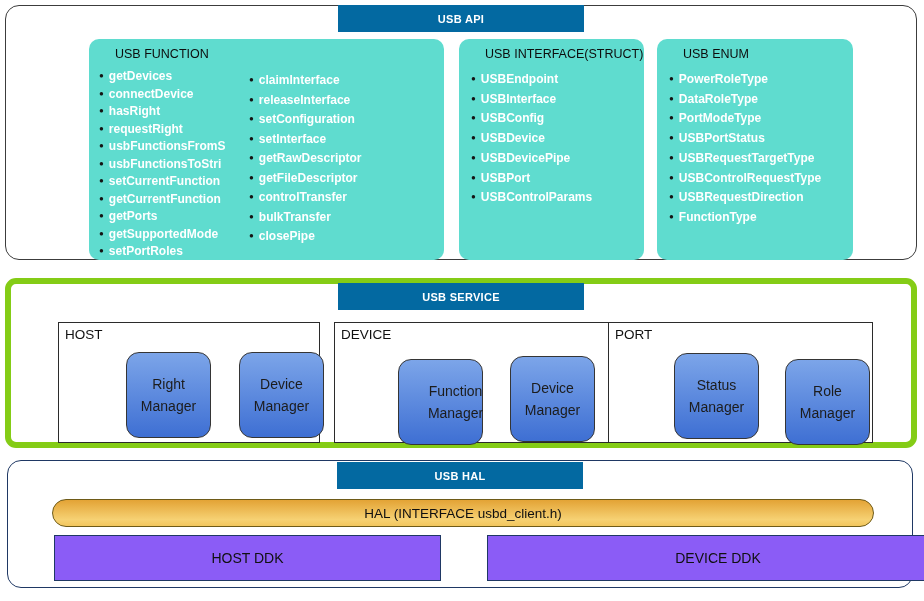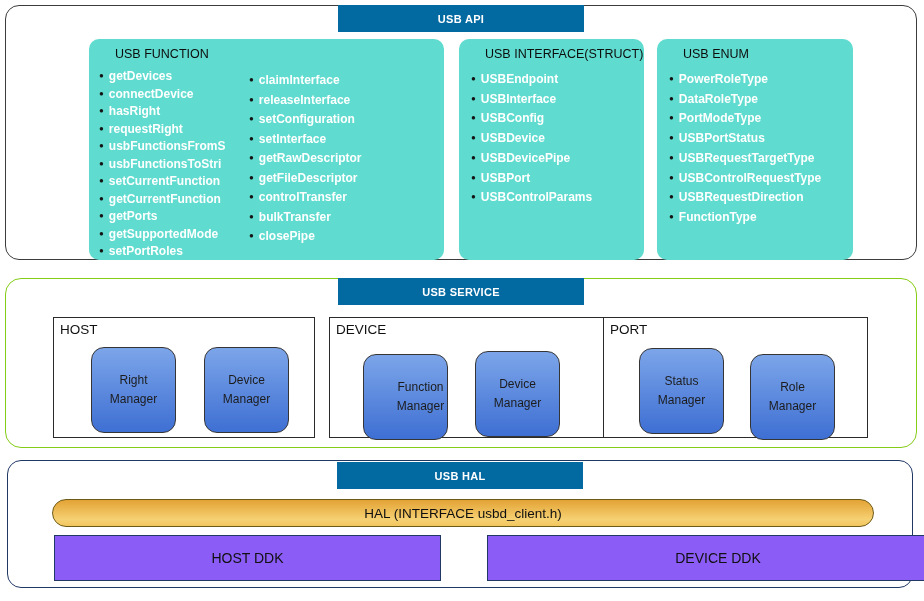--- a/index.html
+++ b/index.html
@@ -3,21 +3,21 @@
 <meta charset="utf-8">
 <style>
   * { margin:0; padding:0; box-sizing:border-box; }
   html,body { background:#ffffff; }
   body { font-family:"Liberation Sans", sans-serif; }
   .canvas { position:relative; width:924px; height:601px; background:#ffffff; overflow:hidden; }
 
   
   .layer { position:absolute; background:#ffffff; }
   .layer-api     { left:5px;  top:5px;   width:912px; height:255px; border:1px solid #3c3c3c; border-radius:14px; }
-  .layer-service { left:5px;  top:278px; width:912px; height:170px; border:1px solid #84cc16; border-radius:16px; }
+  .layer-service { left:5px;  top:278px; width:912px; height:170px; border:6px solid #84cc16; border-radius:11px; }
   .layer-hal     { left:7px;  top:460px; width:906px; height:128px; border:1px solid #1f3864; border-radius:14px; }
 
   
   .banner {
     position:absolute; left:50%; transform:translateX(-50%);
     top:-1px; width:246px; height:27px;
     background:#0369a1; color:#ffffff;
     font-size:11px; font-weight:bold; letter-spacing:0.3px;
     display:flex; align-items:center; justify-content:center;
   }
@@ -46,23 +46,23 @@
   .svc-group { position:absolute; top:38px; height:121px; border:1px solid #2b2b2b; background:#ffffff; }
   .svc-g0 { left:47px;  width:262px; }
   .svc-g1 { left:323px; width:317px; }
   .svc-g2 { left:597px; width:265px; }
   .svc-label { position:absolute; top:4px; left:6px; font-size:13.5px; color:#111111; }
 
   .mgr {
     position:absolute; width:85px; height:86px;
     border:1px solid #353535; border-radius:13px;
     background:linear-gradient(#7CA5E9, #3E6FD3);
-    color:#1c1c1c; font-size:12px; text-align:center;
+    color:#1c1c1c; font-size:14px; text-align:center;
     display:flex; align-items:center; justify-content:center;
-    line-height:1.6; padding:2px 6px;
+    line-height:1.6; padding:2px 6px;margin-left:30px;
   }
   .svc-g0 .m0 { left:37px;  top:29px; }
   .svc-g0 .m1 { left:150px; top:29px; }
   .svc-g1 .m0 { left:33px;  top:36px;padding-left:36px; }
   .svc-g1 .m1 { left:145px; top:33px; }
   .svc-g2 .m0 { left:35px;  top:30px; }
   .svc-g2 .m1 { left:146px; top:36px; }
 
   
   .hal-bar {

